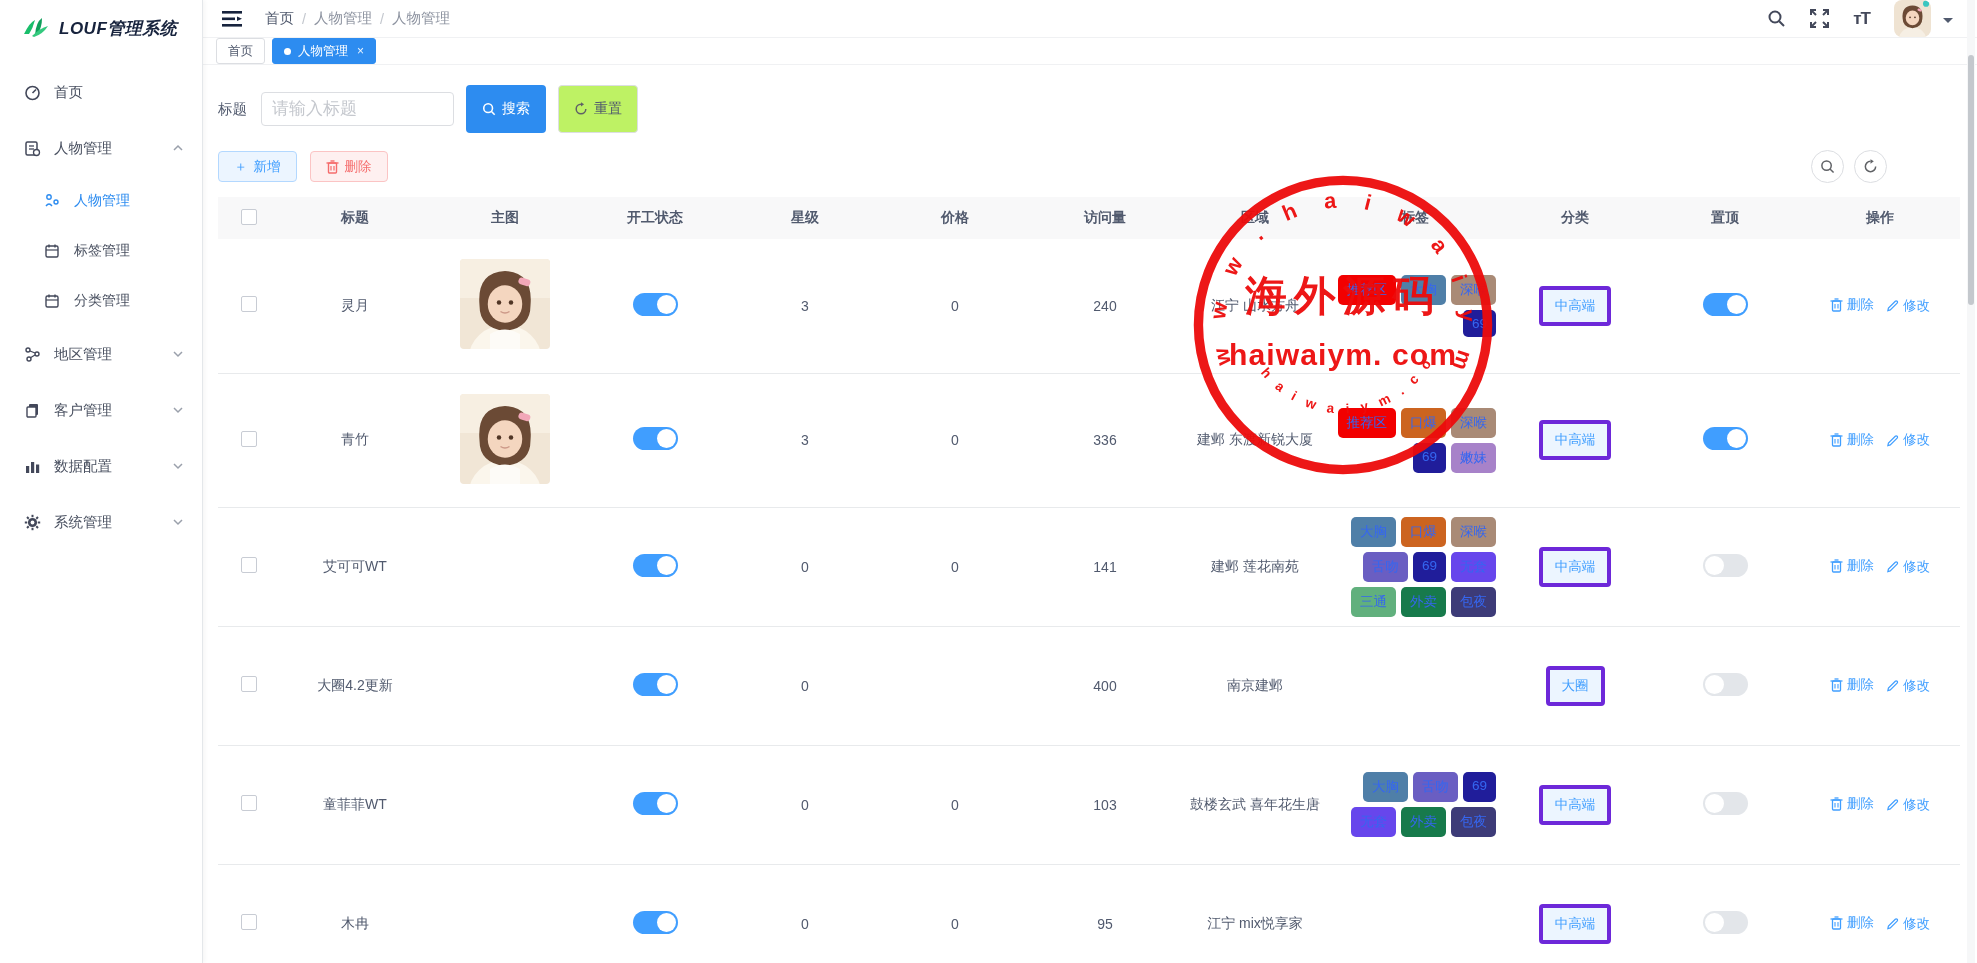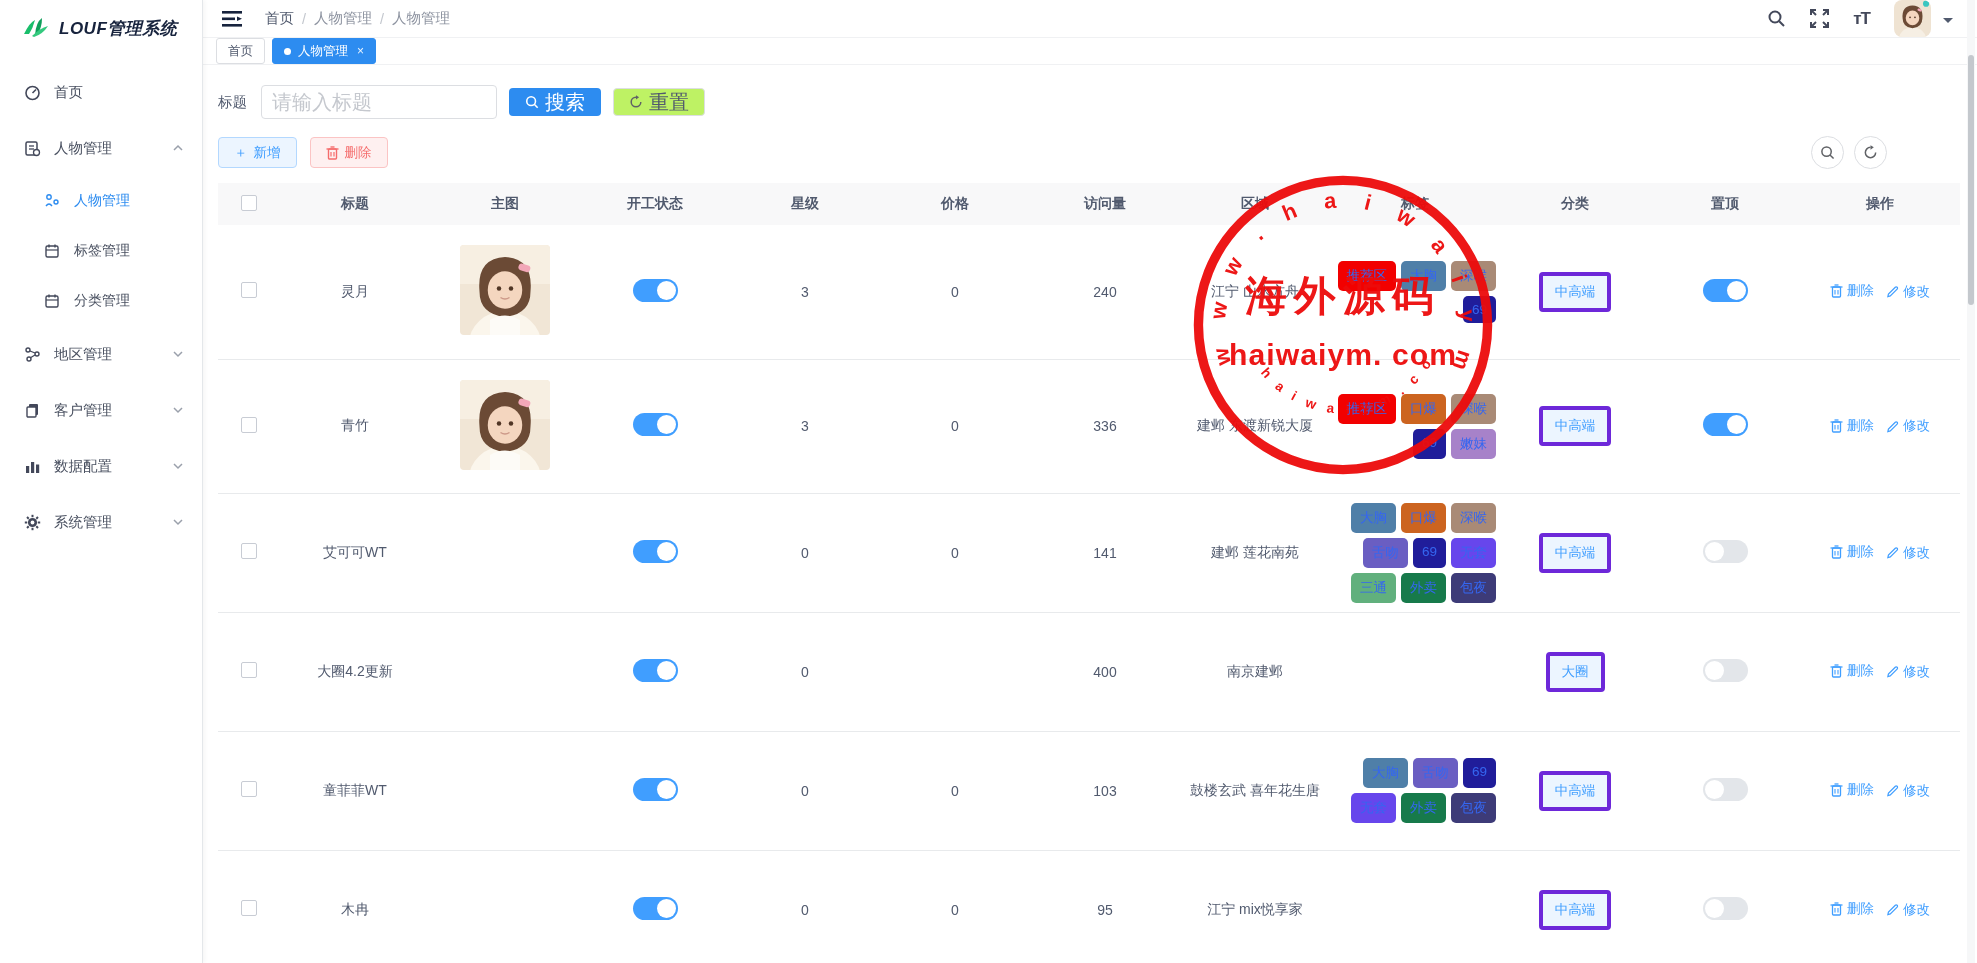--- a/index.html
+++ b/index.html
@@ -42,25 +42,25 @@
     border:1px solid #dcdee2; border-radius:3px; background:#fff; font-size:12.5px;
     color:#515a6e; cursor:pointer; }
   .tag-tab.active { background:#2d8cf0; border-color:#2d8cf0; color:#fff; }
   .tag-tab .dot { width:7px; height:7px; border-radius:50%; background:#fff; }
   .tag-tab .x { font-size:12px; opacity:.9; margin-left:2px; cursor:pointer; }
 
   .content { padding:20px 15px 0 15px; position:relative; flex:1; }
 
   .filter-row { display:flex; align-items:center; gap:12px; }
   .f-label { font-size:14.5px; color:#515a6e; margin-right:2px; }
-  .f-input { width:236px; height:34px; border:1px solid #dcdee2; border-radius:4px;
-    padding:0 10px; font-size:20px; color:#515a6e; outline:none; font-family:inherit; }
+  .f-input { width:193px; height:34px; border:1px solid #dcdee2; border-radius:4px;
+    padding:0 10px; font-size:17px; color:#515a6e; outline:none; font-family:inherit; }
   .f-input::placeholder { color:#c5c8ce; }
-  .btn { display:inline-flex; align-items:center; justify-content:center; gap:6px; height:28px;
-    padding:0 15px; border-radius:4px; font-size:20px; cursor:pointer; border:1px solid transparent; }
+  .btn { display:inline-flex; align-items:center; justify-content:center; gap:6px; height:48px;
+    padding:0 15px; border-radius:4px; font-size:14px; cursor:pointer; border:1px solid transparent; }
   .btn-search { background:#2d8cf0; color:#fff; }
   .btn-reset { background:#bef264; border-color:#dcdee2; color:#515a6e; }
 
   .tool-row { display:flex; align-items:center; margin-top:17px; }
   .btn-add { background:#ecf5ff; border-color:#b3d8ff; color:#409eff; height:31px; font-size:13.5px;}
   .btn-del { background:#fef0f0; border-color:#fbc4c4; color:#f56c6c; height:31px; font-size:13.5px; margin-left:13px;}
   .tool-right { margin-left:auto; display:flex; gap:10px; padding-right:75px; }
   .circle-btn { width:33px; height:33px; border-radius:50%; border:1px solid #dcdee2;
     display:inline-flex; align-items:center; justify-content:center; color:#606266;
     background:#fff; cursor:pointer; }

